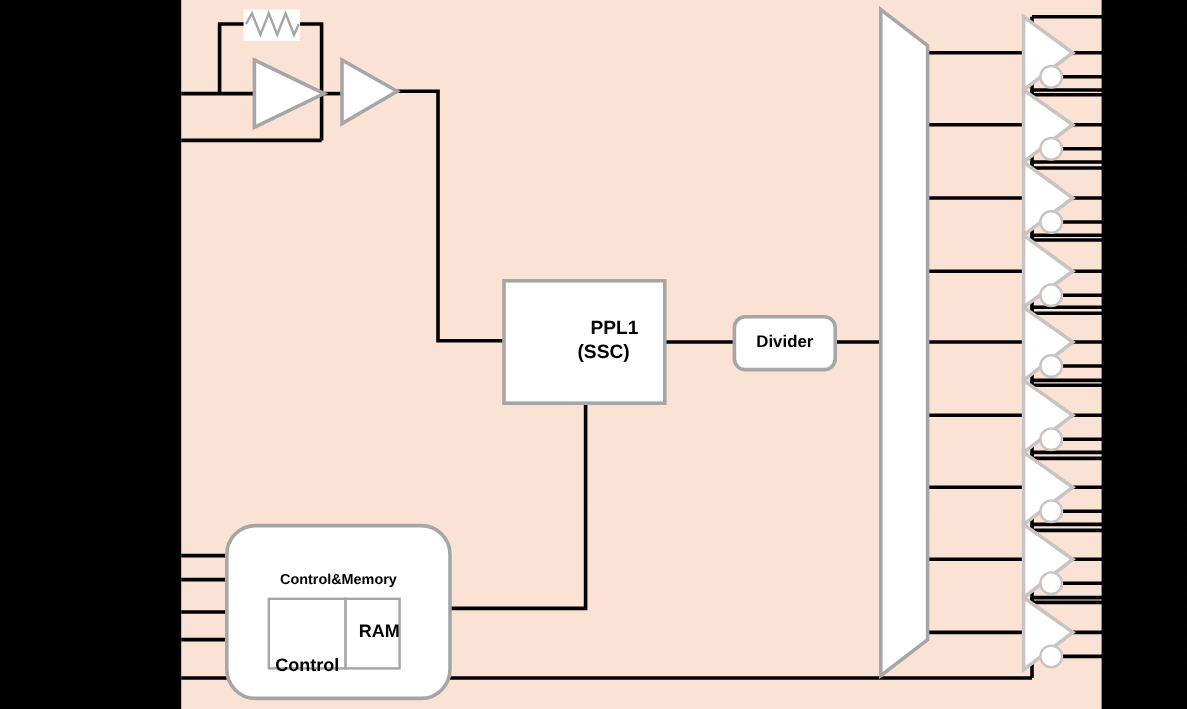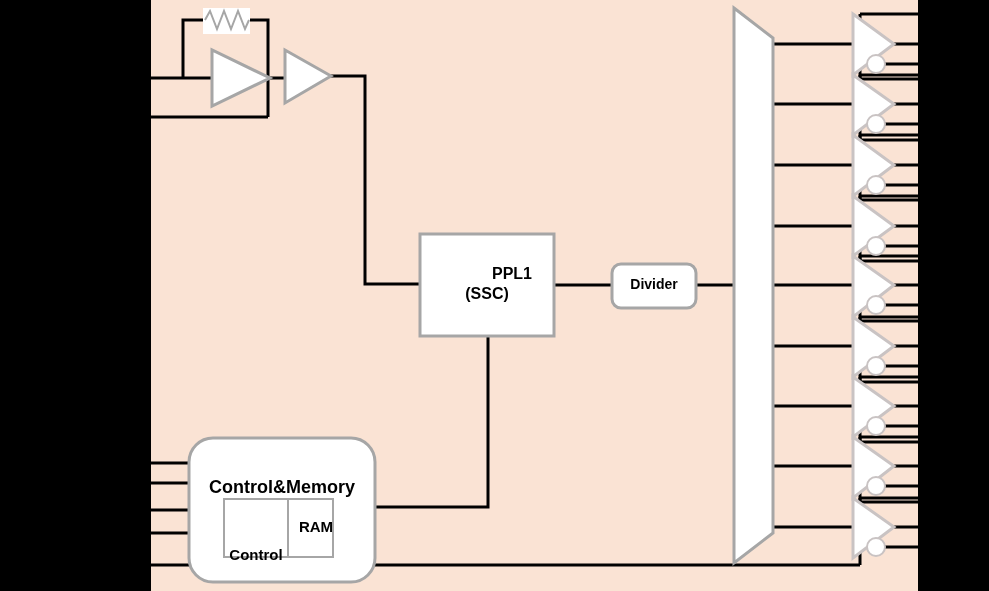--- a/index.html
+++ b/index.html
@@ -36,21 +36,21 @@
     font-family: "Liberation Sans", sans-serif;
     font-weight: bold;
     color: #000000;
     text-align: center;
     line-height: 1.25;
     white-space: pre;
     pointer-events: none;
   }
   .lbl-ppl1 { font-size: 16px; }
   .lbl-divider { font-size: 14px; }
-  .lbl-cm-title { font-size: 18px; }
+  .lbl-cm-title { font-size: 12px; }
   .lbl-sub { font-size: 15px; }
 </style>
 </head>
 <body>
 
 <div id="canvas">
 
   <div id="diagram-body"></div>
 
   <svg class="layer" xmlns="http://www.w3.org/2000/svg">
@@ -213,21 +213,21 @@
       <circle cx="876" cy="486" r="9" fill="#FFFFFF" stroke="#C9C3C3" stroke-width="2"></circle>
     </g>
     <g>
       <polygon points="853,498 853,558 894,527" fill="#FFFFFF" stroke="#C9C3C3" stroke-width="3"></polygon>
       <circle cx="876" cy="547" r="9" fill="#FFFFFF" stroke="#C9C3C3" stroke-width="2"></circle>
     </g>
 
   </svg>
 
   <div class="blk-label lbl-ppl1" style="left:420px; top:264px; width:134px;padding-left:25px;">PPL1</div>
-  <div class="blk-label lbl-ppl1" style="left:420px; top:284px; width:134px;">(SSC)</div>
+  <div class="blk-label lbl-ppl1" style="left:436px; top:284px; width:134px;">(SSC)</div>
 
   <div class="blk-label lbl-divider" style="left:612px; top:276px; width:84px;">Divider</div>
 
   <div class="blk-label lbl-cm-title" style="left:189px; top:476px; width:186px;">Control&amp;Memory</div>
 
   <div class="blk-label lbl-sub" style="left:224px; top:518px; width:64px;margin-top:28px;">Control</div>
   <div class="blk-label lbl-sub" style="left:288px; top:518px; width:56px;">RAM</div>
 
 </div>
 

